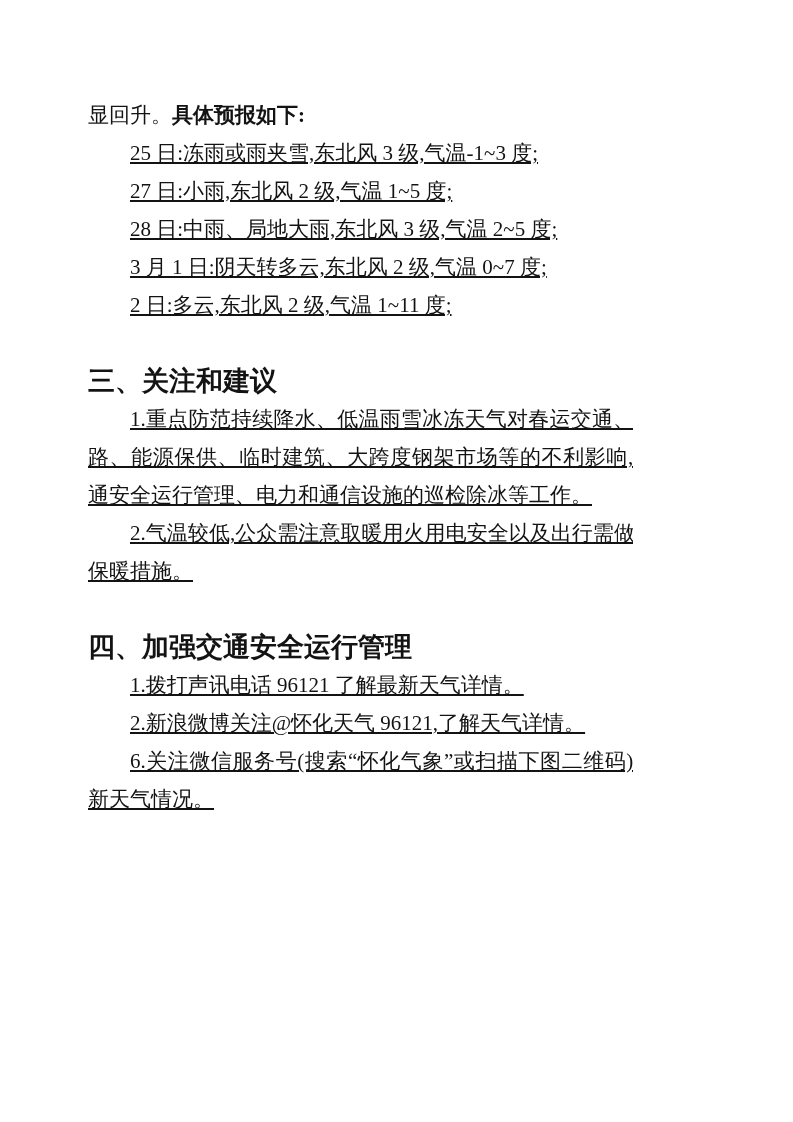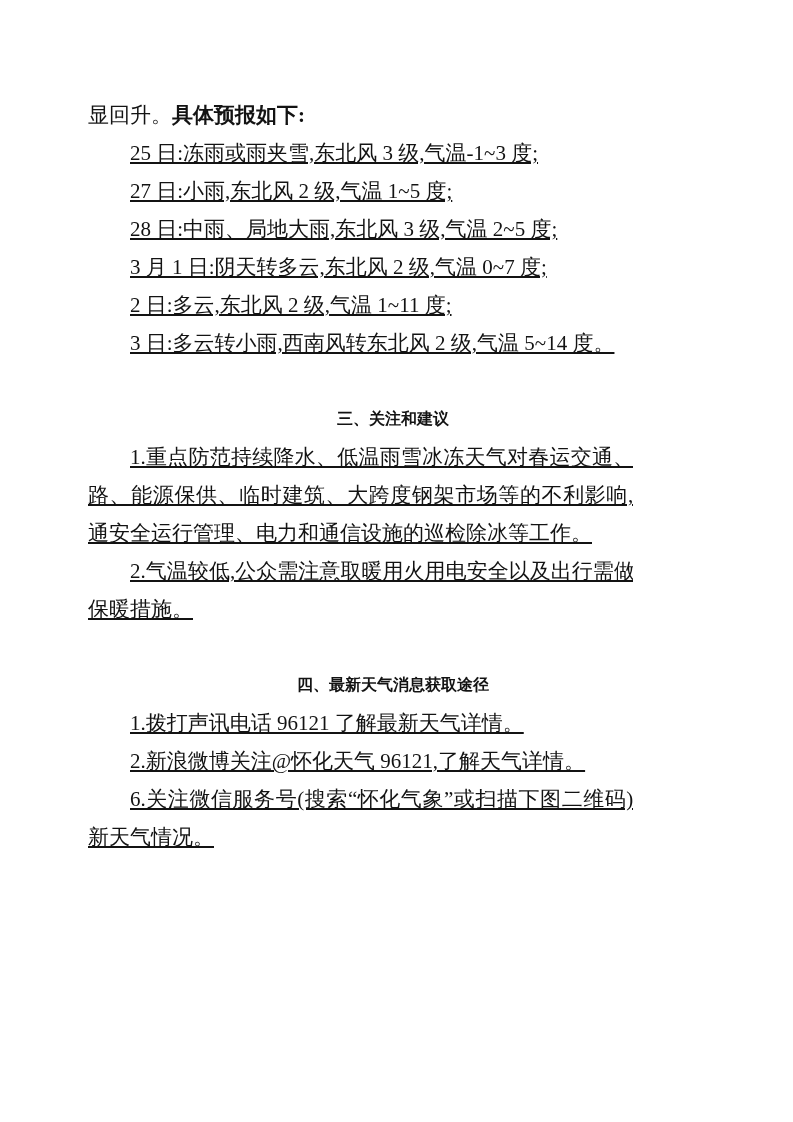--- a/index.html
+++ b/index.html
@@ -37,44 +37,43 @@
   }
   .intro {
     text-align: left;
   }
   .bold-serif {
     font-weight: bold;
   }
   .heading {
     font-family: Liberation Serif, serif;
     font-weight: bold;
-    font-size: 16px;
+    font-size: 27px;
     line-height: 38px;
     margin-top: 38px !important;
-    text-align: center;
+    text-align: left;
   }
 </style>
 </head>
 <body>
 
 <div class="page">
   <div class="content">
 
     <p class="body intro"><span>显回升。</span><span class="bold-serif">具体预报如下:</span></p>
 
     <p class="body indent">25 日:冻雨或雨夹雪,东北风 3 级,气温-1~3 度;</p>
     <p class="body indent">27 日:小雨,东北风 2 级,气温 1~5 度;</p>
     <p class="body indent">28 日:中雨、局地大雨,东北风 3 级,气温 2~5 度;</p>
     <p class="body indent">3 月 1 日:阴天转多云,东北风 2 级,气温 0~7 度;</p>
     <p class="body indent">2 日:多云,东北风 2 级,气温 1~11 度;</p>
-    <p class="body indent">3 日:多云转小雨,西南风转东北风 2 级,气温 5~14 度。</p>
 
     <h2 class="heading">三、关注和建议</h2>
     <p class="body indent">1.重点防范持续降水、低温雨雪冰冻天气对春运交通、输电线路、能源保供、临时建筑、大跨度钢架市场等的不利影响,加强交通安全运行管理、电力和通信设施的巡检除冰等工作。</p>
     <p class="body indent">2.气温较低,公众需注意取暖用火用电安全以及出行需做好防滑保暖措施。</p>
 
-    <h2 class="heading">四、最新天气消息获取途径</h2>
+    <h2 class="heading">四、加强交通安全运行管理</h2>
     <p class="body indent">1.拨打声讯电话 96121 了解最新天气详情。</p>
     <p class="body indent">2.新浪微博关注@怀化天气 96121,了解天气详情。</p>
     <p class="body indent">6.关注微信服务号(搜索“怀化气象”或扫描下图二维码)了解最新天气情况。</p>
 
   </div>
 </div>
 
 </body></html>

